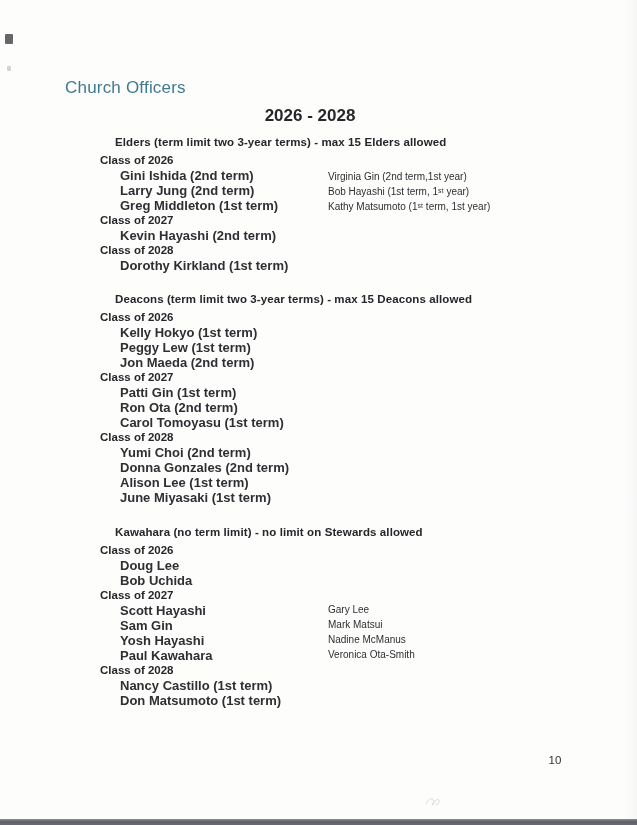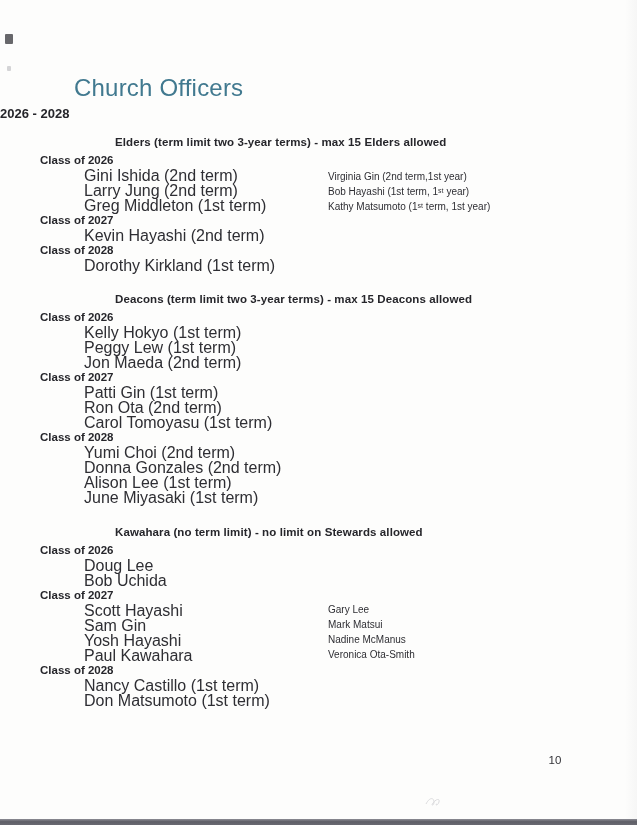--- a/index.html
+++ b/index.html
@@ -33,46 +33,48 @@
     height: 6px;
     background: linear-gradient(to bottom, #8d8d95 0%, #5f5f67 45%, #6a6a72 100%);
   }
   .right-edge-shade {
     position: absolute; top: 0; bottom: 6px; right: 0; width: 12px;
     background: linear-gradient(to right, rgba(120,120,130,0) 0%, rgba(120,120,130,0.05) 100%);
   }
   .squiggle { position: absolute; left: 420px; top: 792px; opacity: 0.55; }
   
   .doc-title {
-    position: absolute; left: 74px; top: 76px;
-    font-size: 24px; line-height: 24px;
+    position: absolute; left: 65px; top: 76px;
+    font-size: 17px; line-height: 24px;
     color: #41798f; letter-spacing: 0.2px;
   }
   .doc-subtitle {
     position: absolute; left: 0; top: 106px; width: 620px;
-    font-size: 13px; font-weight: 700; color: #26262b;
+    text-align: center;
+    font-size: 17px; font-weight: 700; color: #26262b;
   }
   .section { position: absolute; left: 0; width: 637px; }
   .section-elders   { top: 135px; }
   .section-deacons  { top: 292px; }
   .section-stewards { top: 525px; }
   .sec-heading {
     margin: 0 0 3px 75px;
     font-size: 11.5px; font-weight: 700; line-height: 15px;
     color: #26262b; letter-spacing: 0.1px; padding-left: 40px;
   }
   .class-label {
-    margin-left: 40px;
+    margin-left: 100px;
     font-size: 11.5px; font-weight: 700; line-height: 15px;
     color: #26262b;
   }
   .member {
-    margin-left: 84px;
-    font-size: 16px; line-height: 15px;
+    margin-left: 120px;
+    font-size: 13px; line-height: 15px;
     color: #2e2e33;
+    font-weight: bold;
   }
   .right-col {
     position: absolute; left: 328px;
     font-size: 10px; line-height: 15px; color: #2e2e33;
   }
   .right-col-elders   { top: 169px; }
   .right-col-stewards { top: 602px; }
   .page-number {
     position: absolute; left: 540px; top: 754px; width: 30px;
     text-align: center;

